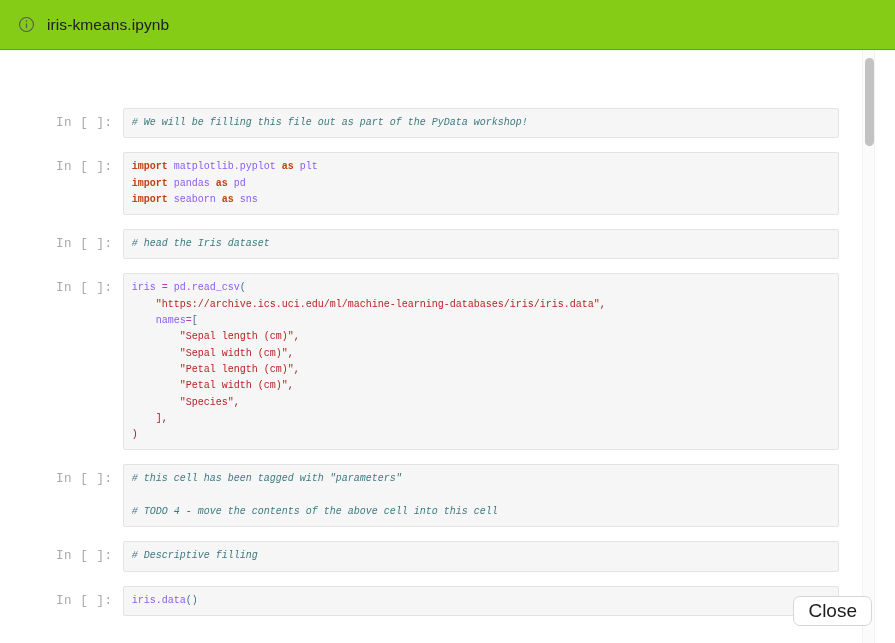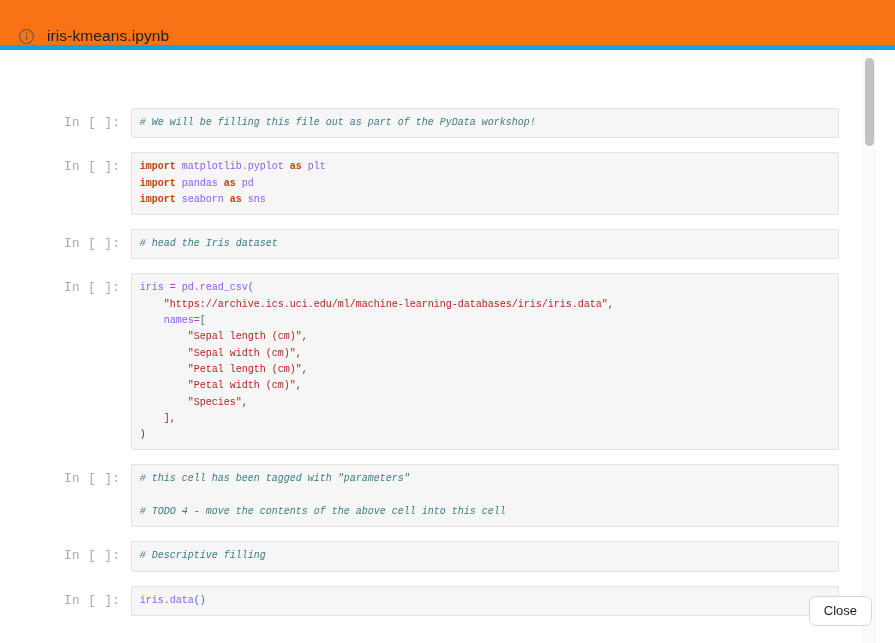--- a/index.html
+++ b/index.html
@@ -8,24 +8,24 @@
     width: 895px; height: 643px;
     background: #ffffff;
     font-family: "Liberation Sans", sans-serif;
     overflow: hidden;
   }
 
   
   .titlebar {
     height: 50px;
     display: flex;
-    align-items: flex-end;
+    align-items: center;
     padding: 0 0 0 18px;
-    border-bottom: 5px solid #0ea5e9;
-    background: #f97316;
+    border-bottom: 1px solid #0ea5e9;
+    background: #84cc16;
   }
   .info-icon {
     width: 17px; height: 17px;
     flex: 0 0 auto;
     color: #5a5a5a;
     display: block;
   }
   .title-text {
     margin-left: 12px;
     font-size: 15.5px;
@@ -39,21 +39,20 @@
     height: 593px;
     background: #ffffff;
   }
   .scroll-area {
     position: absolute;
     inset: 0;
     overflow: hidden;
   }
   .notebook {
     padding: 58px 56px 0 56px;
-    margin-left: 8px;
   }
 
   .cell {
     display: flex;
     align-items: flex-start;
     margin-bottom: 14px;
   }
   .prompt {
     flex: 0 0 62px;
     text-align: right;
@@ -114,21 +113,21 @@
   
   .close-btn {
     position: absolute;
     right: 23px; bottom: 17px;
     min-width: 54px; height: 30px;
     padding: 0 14px;
     background: #ffffff;
     border: 1px solid #d6d6d6;
     border-radius: 7px;
     font-family: "Liberation Sans", sans-serif;
-    font-size: 13px;
+    font-size: 19px;
     color: #1d1d1d;
     cursor: pointer;
     line-height: 28px;
     text-align: center;
   }
 </style>
 </head>
 <body>
 
 <div class="titlebar">

